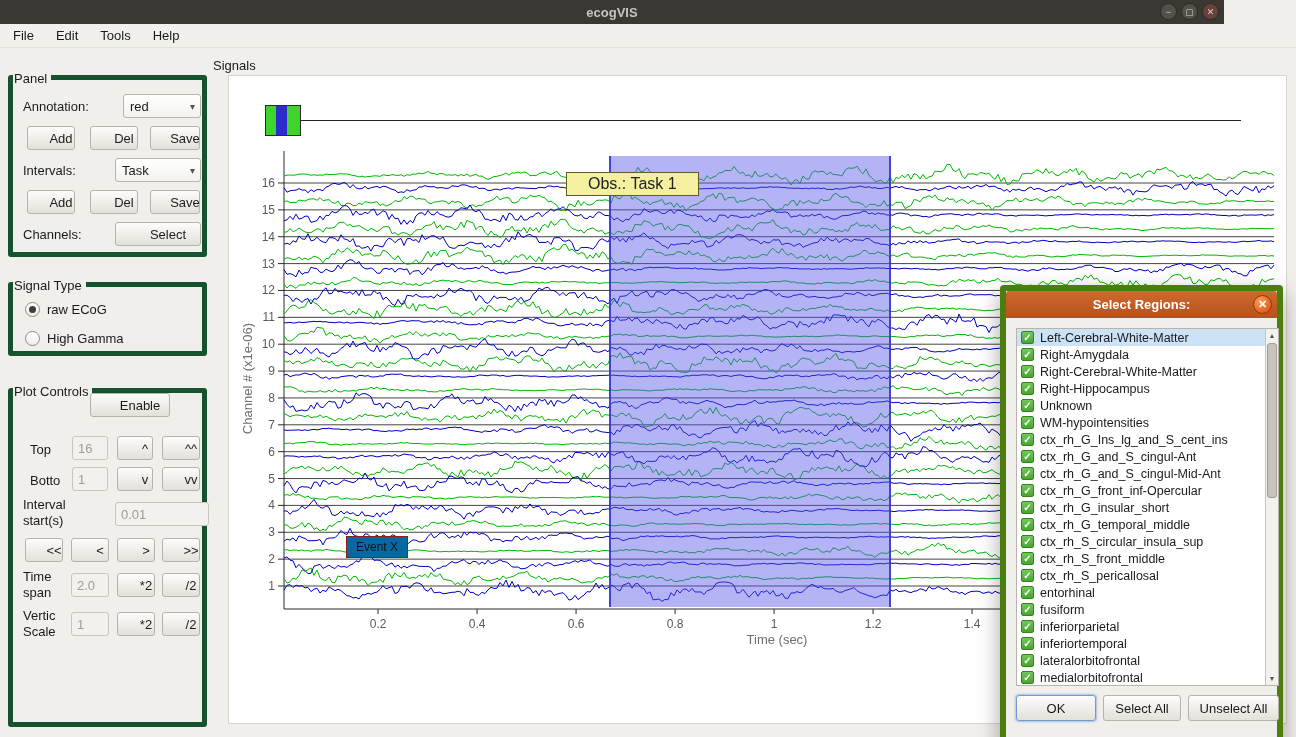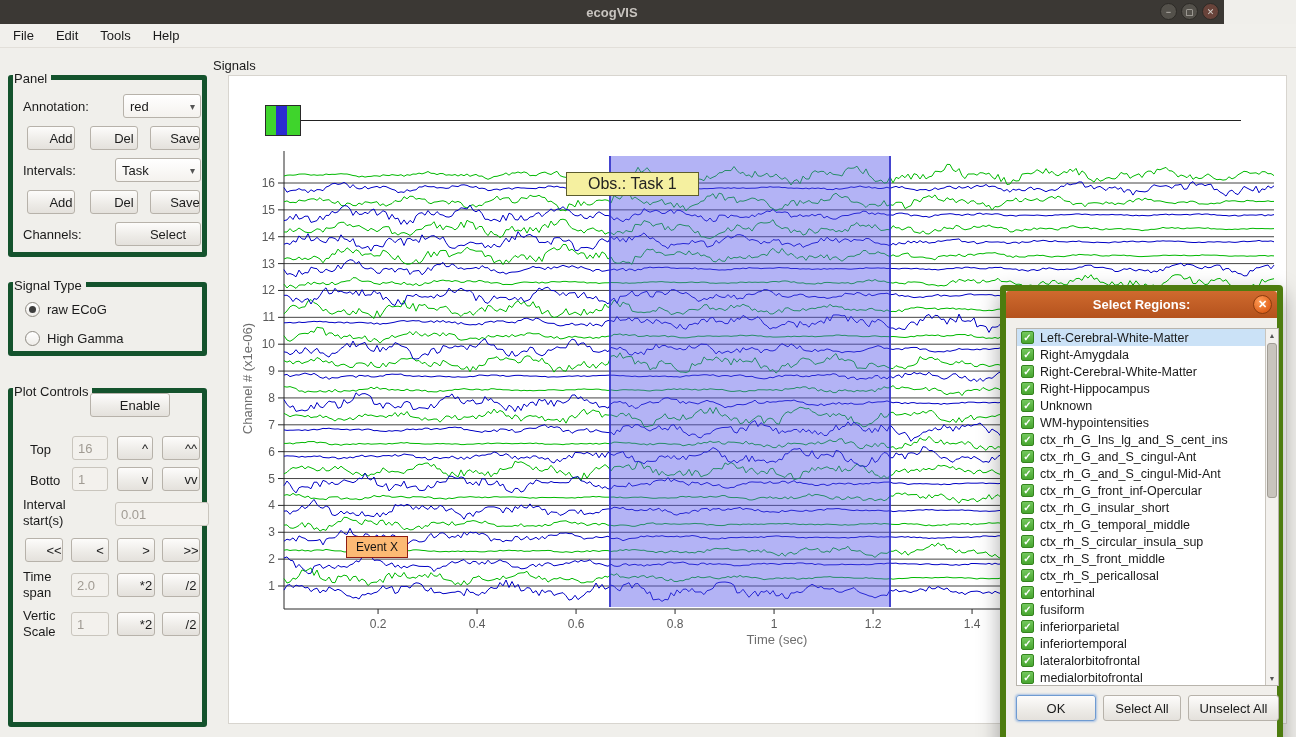--- a/index.html
+++ b/index.html
@@ -247,21 +247,21 @@
       <path d="M55,193.6L58,198.3L61,197.6L64,198.7L67,200.8L70,194.1L73,198.4L76,196.6L79,196.8L82,191.2L85,192.2L88,192.7L91,196.3L94,196.3L97,193.1L100,194.7L103,195.7L106,194.0L109,189.0L112,192.9L115,188.0L118,185.3L121,183.7L124,184.3L127,187.7L130,185.5L133,190.6L136,192.6L139,192.9L142,191.9L145,193.7L148,197.1L151,197.3L154,193.1L157,192.3L160,193.4L163,192.3L166,196.2L169,192.9L172,192.6L175,193.8L178,192.9L181,198.5L184,195.3L187,194.8L190,194.5L193,198.8L196,196.1L199,191.6L202,194.6L205,190.1L208,188.5L211,188.7L214,186.4L217,190.6L220,190.6L223,187.8L226,189.6L229,192.7L232,191.8L235,193.4L238,192.6L241,192.6L244,192.2L247,191.4L250,192.9L253,189.6L256,191.7L259,191.7L262,194.9L265,193.7L268,196.0L271,197.0L274,196.1L277,198.1L280,196.6L283,196.1L286,196.0L289,195.7L292,194.9L295,193.8L298,193.0L301,192.0L304,190.4L307,191.6L310,191.3L313,192.2L316,193.6L319,191.0L322,193.1L325,190.8L328,191.8L331,190.5L334,189.3L337,190.3L340,191.3L343,189.7L346,190.9L349,192.2L352,190.5L355,191.9L358,192.9L361,193.6L364,195.4L367,193.5L370,193.5L373,195.3L376,194.9L379,194.2L382,193.9L385,193.0L388,194.3L391,193.2L394,192.4L397,194.9L400,193.0L403,193.4L406,194.9L409,193.2L412,193.8L415,192.0L418,191.9L421,191.1L424,191.8L427,191.5L430,191.3L433,191.6L436,191.2L439,191.2L442,192.1L445,192.1L448,192.5L451,192.2L454,192.2L457,192.2L460,192.2L463,192.8L466,191.8L469,193.1L472,192.6L475,193.1L478,193.2L481,193.0L484,193.5L487,193.7L490,194.1L493,193.9L496,194.0L499,193.6L502,193.8L505,192.7L508,192.6L511,192.8L514,192.1L517,192.7L520,191.6L523,192.0L526,192.1L529,192.1L532,192.7L535,192.3L538,192.2L541,192.1L544,192.3L547,191.9L550,191.5L553,191.8L556,191.9L559,191.8L562,192.6L565,192.5L568,192.5L571,193.1L574,192.8L577,193.0L580,192.8L583,193.4L586,193.1L589,192.9L592,193.4L595,192.6L598,193.2L601,192.7L604,193.0L607,192.6L610,192.8L613,192.7L616,192.8L619,193.1L622,193.2L625,192.9L628,192.7L631,192.3L634,192.6L637,191.7L640,192.1L643,192.2L646,192.1L649,191.9L652,192.2L655,192.0L658,192.6L661,192.4L664,192.5L667,192.6L670,193.0L673,192.4L676,192.3L679,192.4L682,192.9L685,192.5L688,192.3L691,193.1L694,192.9L697,193.5L700,193.0L703,193.7L706,193.4L709,194.0L712,193.5L715,193.2L718,192.6L721,192.6L724,192.6L727,191.7L730,191.8L733,192.4L736,191.2L739,191.2L742,191.9L745,191.6L748,192.2L751,192.8L754,192.8L757,192.9L760,191.7L763,191.9L766,191.4L769,191.5L772,191.3L775,192.6L778,192.8L781,192.8L784,193.2L787,193.0L790,194.5L793,193.7L796,194.4L799,195.2L802,193.9L805,193.6L808,194.6L811,193.9L814,192.1L817,193.0L820,191.8L823,192.4L826,193.2L829,193.8L832,193.4L835,193.6L838,193.0L841,193.4L844,193.1L847,192.5L850,191.1L853,191.1L856,189.5L859,189.2L862,189.2L865,191.3L868,191.6L871,191.4L874,191.3L877,192.2L880,192.7L883,193.2L886,195.5L889,195.5L892,194.4L895,192.8L898,193.4L901,192.2L904,193.9L907,195.0L910,193.4L913,194.0L916,194.9L919,193.9L922,196.8L925,194.9L928,195.9L931,193.3L934,194.8L937,191.0L940,191.3L943,189.7L946,188.9L949,188.1L952,187.2L955,190.0L958,188.2L961,188.5L964,189.2L967,190.9L970,192.1L973,192.8L976,190.4L979,191.7L982,191.4L985,189.8L988,189.0L991,189.3L994,194.3L997,192.5L1000,192.6L1003,196.1L1006,195.2L1009,197.4L1012,197.9L1015,199.9L1018,199.7L1021,194.5L1024,195.0L1027,191.8L1030,191.7L1033,190.7L1036,189.7L1039,189.0L1042,192.8L1045,189.1" fill="none" stroke="#0000c4" stroke-width="1"></path>
       <path d="M55,156.0L58,156.0L61,152.6L64,155.7L67,154.4L70,152.0L73,154.0L76,156.0L79,156.6L82,156.6L85,154.7L88,152.8L91,153.4L94,156.2L97,151.8L100,152.3L103,152.0L106,151.1L109,147.2L112,146.3L115,146.3L118,149.6L121,148.5L124,150.8L127,150.1L130,149.5L133,151.4L136,153.0L139,154.9L142,152.4L145,153.8L148,155.7L151,153.8L154,151.2L157,150.6L160,150.8L163,157.7L166,156.6L169,159.1L172,157.0L175,156.6L178,157.7L181,159.4L184,157.3L187,154.0L190,153.5L193,153.2L196,150.0L199,149.2L202,148.9L205,145.7L208,152.2L211,148.8L214,153.9L217,150.1L220,150.8L223,151.7L226,153.9L229,151.6L232,146.0L235,151.5L238,144.3L241,146.0L244,146.7L247,153.6L250,150.5L253,150.5L256,156.2L259,159.6L262,155.0L265,158.4L268,159.0L271,161.6L274,159.6L277,153.7L280,153.7L283,150.2L286,155.2L289,154.0L292,155.1L295,151.6L298,157.1L301,151.3L304,155.0L307,151.9L310,156.5L313,150.5L316,148.3L319,151.7L322,145.0L325,149.3L328,147.7L331,143.7L334,143.2L337,144.1L340,149.2L343,152.5L346,153.5L349,155.0L352,154.0L355,157.1L358,153.8L361,152.8L364,151.9L367,154.2L370,155.3L373,154.2L376,158.2L379,156.7L382,156.8L385,158.8L388,155.6L391,155.7L394,157.4L397,154.5L400,155.5L403,155.7L406,148.4L409,148.5L412,149.2L415,144.6L418,145.6L421,146.6L424,150.3L427,148.5L430,148.0L433,147.3L436,153.9L439,150.4L442,154.4L445,153.5L448,149.3L451,148.3L454,149.2L457,149.8L460,149.9L463,153.7L466,157.0L469,155.2L472,160.8L475,160.9L478,162.0L481,162.5L484,161.4L487,159.6L490,157.6L493,156.6L496,155.6L499,151.6L502,155.2L505,153.3L508,148.8L511,149.9L514,152.5L517,153.1L520,151.7L523,155.1L526,150.3L529,147.5L532,146.5L535,147.0L538,146.9L541,146.3L544,143.7L547,149.0L550,150.6L553,152.7L556,151.6L559,152.1L562,156.9L565,153.8L568,155.6L571,155.1L574,159.1L577,158.0L580,152.7L583,154.5L586,157.3L589,156.1L592,152.2L595,152.7L598,152.8L601,154.1L604,153.5L607,155.8L610,154.5L613,155.9L616,153.4L619,155.3L622,149.6L625,149.0L628,146.5L631,150.1L634,149.2L637,150.4L640,148.8L643,152.1L646,148.5L649,152.0L652,154.5L655,154.2L658,153.5L661,153.8L664,149.7L667,151.9L670,151.7L673,154.0L676,152.7L679,151.0L682,151.5L685,155.9L688,156.5L691,157.3L694,154.9L697,157.7L700,158.0L703,155.8L706,153.4L709,155.0L712,154.7L715,151.1L718,152.4L721,152.1L724,153.0L727,149.3L730,150.2L733,152.6L736,153.8L739,153.2L742,152.5L745,150.2L748,151.3L751,151.2L754,149.6L757,150.5L760,149.0L763,150.7L766,151.3L769,151.8L772,151.2L775,152.5L778,152.9L781,155.9L784,155.8L787,153.8L790,154.1L793,155.1L796,153.1L799,153.9L802,154.0L805,151.9L808,153.4L811,152.0L814,152.4L817,152.9L820,152.3L823,152.5L826,153.5L829,154.1L832,152.0L835,151.7L838,151.9L841,150.3L844,149.7L847,150.8L850,151.6L853,151.8L856,151.4L859,151.3L862,152.9L865,152.1L868,152.5L871,153.6L874,153.9L877,152.7L880,153.4L883,153.2L886,152.8L889,152.6L892,152.6L895,153.5L898,152.8L901,152.9L904,153.4L907,153.5L910,153.8L913,154.7L916,154.1L919,154.0L922,153.3L925,153.4L928,153.0L931,152.4L934,151.4L937,152.1L940,152.1L943,151.5L946,152.3L949,151.7L952,152.6L955,152.8L958,152.0L961,152.3L964,152.1L967,151.9L970,151.7L973,152.1L976,152.4L979,151.8L982,152.9L985,152.7L988,153.1L991,153.0L994,153.2L997,153.6L1000,153.3L1003,153.5L1006,153.1L1009,153.4L1012,152.9L1015,152.8L1018,153.2L1021,152.5L1024,152.3L1027,152.6L1030,152.6L1033,152.5L1036,152.7L1039,152.7L1042,152.8L1045,152.6" fill="none" stroke="#00b800" stroke-width="1"></path>
       <path d="M55,168.2L58,167.2L61,168.5L64,164.7L67,166.1L70,159.9L73,162.9L76,163.3L79,157.7L82,164.8L85,164.1L88,161.4L91,164.3L94,165.9L97,166.7L100,161.8L103,161.6L106,162.5L109,165.2L112,158.8L115,162.8L118,163.6L121,165.9L124,162.6L127,170.2L130,170.0L133,172.3L136,171.6L139,170.3L142,175.1L145,169.6L148,169.3L151,170.5L154,170.9L157,165.1L160,162.1L163,163.5L166,166.7L169,163.8L172,162.4L175,169.5L178,162.8L181,162.4L184,164.5L187,163.7L190,166.5L193,158.8L196,163.4L199,161.9L202,160.0L205,159.7L208,161.6L211,163.3L214,160.9L217,166.6L220,170.9L223,172.1L226,172.3L229,169.8L232,169.2L235,169.6L238,167.8L241,166.1L244,166.5L247,167.7L250,167.7L253,167.1L256,171.8L259,169.4L262,171.8L265,168.1L268,170.4L271,170.9L274,166.4L277,162.1L280,166.0L283,160.5L286,163.8L289,155.6L292,160.2L295,161.4L298,159.2L301,158.4L304,160.4L307,160.9L310,166.5L313,166.4L316,166.6L319,165.4L322,168.5L325,162.0L328,161.6L331,161.8L334,165.0L337,165.2L340,163.9L343,166.6L346,174.3L349,174.5L352,171.6L355,171.6L358,171.4L361,172.1L364,173.2L367,169.6L370,164.5L373,162.7L376,164.5L379,166.0L382,160.7L385,163.5L388,161.1L391,165.4L394,162.4L397,166.2L400,160.9L403,164.2L406,160.4L409,160.5L412,159.3L415,156.9L418,160.0L421,162.9L424,161.7L427,164.9L430,166.1L433,169.4L436,170.2L439,172.6L442,168.1L445,169.1L448,168.1L451,168.0L454,167.5L457,167.7L460,168.0L463,164.3L466,166.6L469,165.6L472,164.8L475,165.3L478,171.1L481,170.4L484,169.3L487,164.4L490,167.2L493,164.5L496,162.1L499,159.9L502,162.2L505,160.8L508,158.8L511,158.7L514,159.5L517,161.4L520,164.4L523,163.5L526,164.2L529,165.2L532,168.0L535,165.4L538,166.8L541,166.7L544,163.7L547,164.1L550,163.7L553,168.8L556,167.7L559,167.2L562,168.3L565,170.3L568,168.5L571,167.6L574,171.4L577,169.8L580,168.9L583,167.4L586,166.8L589,166.2L592,162.2L595,165.0L598,161.2L601,163.9L604,164.9L607,162.3L610,166.6L613,164.4L616,162.8L619,163.6L622,165.7L625,163.4L628,164.0L631,164.0L634,164.6L637,162.4L640,162.7L643,164.9L646,166.9L649,167.0L652,168.3L655,168.2L658,168.7L661,169.8L664,167.4L667,169.0L670,166.6L673,167.6L676,167.8L679,164.9L682,166.9L685,165.2L688,166.9L691,164.6L694,166.5L697,165.5L700,167.2L703,166.6L706,166.5L709,164.8L712,165.4L715,164.8L718,164.1L721,164.1L724,163.5L727,163.3L730,162.9L733,165.7L736,165.5L739,166.5L742,166.0L745,165.5L748,167.8L751,167.1L754,166.6L757,165.4L760,166.0L763,166.1L766,166.0L769,165.9L772,166.3L775,166.0L778,167.5L781,167.3L784,166.3L787,166.2L790,167.4L793,165.7L796,166.3L799,166.3L802,165.8L805,164.4L808,165.3L811,164.9L814,164.3L817,164.7L820,165.5L823,165.6L826,164.6L829,165.6L832,165.7L835,165.8L838,166.1L841,165.6L844,165.3L847,165.6L850,164.9L853,165.9L856,166.0L859,166.1L862,166.4L865,166.7L868,166.1L871,166.4L874,166.5L877,166.6L880,166.9L883,166.2L886,165.8L889,166.3L892,166.1L895,165.3L898,165.9L901,165.3L904,165.1L907,165.8L910,165.9L913,165.3L916,165.5L919,166.0L922,165.9L925,165.6L928,165.0L931,165.2L934,164.8L937,165.1L940,165.0L943,165.1L946,165.4L949,165.1L952,165.4L955,165.6L958,166.1L961,166.3L964,166.5L967,166.5L970,166.1L973,166.5L976,166.4L979,165.8L982,165.9L985,166.1L988,165.7L991,165.8L994,166.2L997,166.2L1000,165.8L1003,166.2L1006,166.4L1009,166.1L1012,165.5L1015,165.2L1018,165.7L1021,165.5L1024,165.2L1027,165.0L1030,164.4L1033,165.3L1036,165.2L1039,165.3L1042,164.9L1045,165.8" fill="none" stroke="#0000c4" stroke-width="1"></path>
       <path d="M55,125.8L58,124.9L61,126.6L64,126.3L67,126.7L70,124.0L73,124.7L76,125.0L79,123.6L82,122.9L85,122.8L88,124.3L91,121.7L94,124.7L97,124.0L100,123.7L103,126.4L106,127.4L109,125.2L112,129.3L115,130.0L118,127.0L121,127.5L124,129.5L127,129.7L130,127.1L133,128.5L136,125.8L139,126.2L142,127.0L145,126.3L148,125.7L151,129.6L154,127.8L157,130.2L160,128.7L163,127.5L166,124.5L169,125.5L172,125.1L175,120.7L178,122.8L181,120.2L184,120.4L187,123.2L190,122.4L193,123.1L196,123.1L199,126.6L202,127.7L205,126.1L208,125.8L211,125.2L214,124.8L217,125.7L220,128.2L223,124.9L226,126.4L229,125.4L232,126.7L235,130.8L238,131.9L241,129.7L244,128.7L247,131.1L250,129.2L253,129.6L256,126.3L259,125.7L262,124.6L265,123.1L268,120.1L271,123.9L274,122.2L277,121.8L280,121.8L283,126.4L286,127.0L289,125.8L292,121.7L295,122.0L298,122.7L301,119.2L304,120.4L307,120.4L310,119.3L313,121.2L316,121.6L319,125.8L322,125.1L325,127.3L328,129.3L331,134.6L334,133.9L337,134.9L340,127.9L343,128.7L346,130.9L349,124.3L352,129.7L355,125.7L358,128.7L361,129.0L364,127.8L367,124.7L370,124.1L373,124.4L376,123.8L379,124.4L382,127.1L385,119.6L388,121.6L391,123.1L394,119.1L397,119.3L400,116.4L403,123.3L406,121.0L409,123.2L412,125.2L415,127.5L418,125.6L421,129.0L424,126.5L427,126.0L430,125.0L433,123.4L436,128.6L439,127.4L442,126.7L445,131.4L448,127.1L451,131.6L454,129.6L457,135.0L460,131.5L463,129.8L466,128.7L469,127.9L472,125.4L475,124.7L478,120.2L481,120.0L484,117.7L487,122.6L490,117.2L493,118.0L496,124.4L499,121.7L502,121.5L505,121.0L508,126.9L511,124.9L514,125.2L517,124.4L520,123.2L523,122.0L526,122.5L529,124.6L532,123.6L535,123.9L538,126.7L541,131.1L544,132.6L547,134.7L550,133.1L553,132.9L556,128.4L559,129.5L562,125.0L565,124.4L568,129.8L571,124.4L574,127.4L577,126.0L580,124.5L583,126.8L586,127.1L589,127.6L592,123.0L595,124.8L598,124.3L601,123.9L604,118.9L607,117.2L610,119.9L613,121.7L616,120.5L619,121.2L622,125.7L625,126.3L628,126.1L631,127.1L634,128.6L637,131.5L640,128.5L643,128.3L646,128.4L649,130.2L652,129.1L655,124.6L658,130.0L661,128.7L664,129.3L667,126.4L670,126.2L673,126.5L676,132.6L679,130.9L682,129.6L685,123.6L688,124.1L691,125.9L694,121.8L697,121.1L700,119.7L703,121.7L706,118.9L709,123.4L712,124.2L715,125.3L718,121.7L721,123.7L724,122.8L727,126.7L730,124.6L733,123.5L736,125.0L739,127.6L742,125.0L745,124.8L748,127.8L751,127.9L754,126.7L757,130.5L760,129.3L763,134.1L766,130.5L769,130.9L772,129.6L775,127.1L778,124.5L781,124.8L784,124.5L787,121.9L790,125.6L793,125.5L796,122.3L799,123.8L802,124.6L805,123.9L808,122.6L811,124.8L814,125.2L817,123.3L820,121.4L823,120.5L826,122.5L829,120.1L832,121.6L835,124.6L838,125.3L841,125.6L844,128.8L847,127.6L850,127.4L853,127.4L856,130.8L859,127.3L862,127.0L865,126.7L868,126.8L871,127.2L874,128.2L877,125.8L880,127.4L883,126.7L886,128.7L889,127.1L892,127.7L895,128.2L898,125.6L901,124.1L904,126.1L907,123.3L910,122.5L913,124.4L916,122.1L919,123.6L922,123.4L925,125.2L928,124.9L931,124.9L934,125.6L937,126.4L940,126.8L943,127.0L946,127.7L949,126.3L952,126.0L955,125.9L958,126.7L961,125.2L964,125.2L967,126.2L970,128.0L973,127.9L976,128.1L979,128.2L982,127.2L985,127.8L988,127.0L991,127.3L994,126.0L997,124.7L1000,125.2L1003,124.8L1006,124.8L1009,125.4L1012,125.7L1015,125.7L1018,124.3L1021,124.8L1024,124.8L1027,125.7L1030,125.4L1033,125.5L1036,125.4L1039,124.8L1042,125.5L1045,125.4" fill="none" stroke="#00b800" stroke-width="1"></path>
       <path d="M55,144.6L58,143.9L61,140.2L64,143.5L67,138.1L70,143.1L73,142.2L76,140.2L79,140.2L82,146.4L85,145.6L88,144.6L91,140.0L94,143.8L97,139.4L100,139.4L103,135.3L106,136.9L109,135.8L112,132.0L115,129.6L118,129.9L121,132.8L124,139.4L127,135.0L130,138.4L133,138.3L136,136.3L139,137.7L142,134.3L145,133.0L148,139.3L151,137.4L154,134.7L157,136.2L160,143.4L163,138.3L166,142.8L169,142.2L172,148.4L175,143.9L178,148.3L181,144.4L184,146.9L187,139.9L190,137.3L193,136.7L196,139.2L199,134.5L202,138.3L205,139.0L208,135.6L211,138.5L214,139.1L217,140.8L220,141.1L223,139.9L226,135.3L229,134.3L232,131.8L235,132.3L238,133.0L241,129.0L244,134.1L247,135.8L250,133.9L253,137.6L256,143.3L259,143.3L262,144.9L265,143.2L268,144.2L271,145.8L274,139.1L277,144.5L280,137.2L283,138.5L286,143.6L289,144.0L292,139.5L295,144.2L298,143.8L301,141.0L304,140.5L307,137.6L310,136.6L313,140.7L316,137.7L319,135.7L322,132.9L325,135.3L328,133.1L331,133.0L334,130.7L337,133.5L340,134.1L343,137.4L346,139.5L349,139.9L352,138.4L355,142.0L358,142.7L361,140.0L364,141.9L367,137.9L370,135.8L373,137.6L376,139.5L379,139.5L382,140.4L385,144.0L388,141.8L391,144.1L394,145.7L397,143.1L400,143.9L403,139.7L406,137.9L409,138.9L412,137.8L415,132.6L418,134.8L421,136.2L424,135.1L427,134.2L430,135.4L433,137.5L436,137.4L439,135.3L442,133.7L445,137.6L448,134.2L451,134.4L454,135.9L457,138.2L460,138.7L463,139.9L466,138.8L469,140.9L472,139.8L475,143.7L478,145.2L481,142.0L484,145.6L487,145.0L490,139.2L493,139.1L496,139.4L499,142.0L502,139.1L505,139.9L508,140.0L511,141.4L514,141.4L517,140.9L520,141.5L523,138.9L526,140.7L529,137.6L532,138.3L535,136.9L538,135.0L541,135.6L544,133.3L547,136.3L550,136.1L553,136.4L556,135.9L559,136.7L562,141.2L565,140.2L568,140.3L571,138.6L574,140.5L577,139.7L580,140.1L583,138.4L586,139.9L589,138.4L592,138.3L595,142.0L598,140.3L601,142.1L604,143.1L607,143.1L610,141.3L613,139.8L616,139.5L619,139.5L622,138.5L625,137.6L628,137.2L631,137.0L634,135.1L637,135.4L640,138.0L643,136.9L646,138.6L649,136.9L652,137.9L655,137.8L658,139.1L661,138.9L664,139.2L667,137.7L670,137.1L673,137.1L676,137.8L679,138.0L682,140.0L685,139.1L688,139.3L691,139.9L694,140.7L697,140.4L700,141.3L703,140.4L706,138.9L709,139.4L712,138.4L715,138.2L718,138.0L721,137.7L724,138.0L727,138.7L730,138.6L733,139.5L736,138.6L739,138.0L742,139.0L745,139.0L748,137.6L751,137.1L754,138.4L757,137.7L760,138.0L763,138.4L766,137.8L769,137.8L772,138.5L775,139.6L778,139.8L781,139.3L784,139.5L787,140.2L790,139.3L793,139.2L796,139.1L799,139.2L802,139.3L805,139.4L808,139.0L811,139.3L814,139.6L817,139.9L820,139.5L823,139.6L826,138.9L829,139.0L832,138.6L835,138.9L838,138.7L841,138.6L844,138.3L847,137.9L850,137.9L853,138.5L856,138.1L859,138.4L862,139.0L865,138.9L868,138.5L871,138.9L874,138.7L877,138.8L880,138.8L883,138.4L886,138.8L889,138.8L892,138.6L895,139.2L898,138.8L901,139.4L904,139.8L907,139.2L910,139.8L913,139.4L916,139.6L919,139.8L922,139.6L925,138.8L928,139.1L931,138.6L934,138.5L937,138.1L940,138.9L943,138.2L946,138.7L949,138.8L952,138.8L955,138.5L958,138.4L961,139.0L964,138.3L967,138.0L970,137.8L973,138.5L976,138.0L979,138.0L982,138.8L985,138.5L988,139.2L991,139.2L994,139.5L997,139.5L1000,140.0L1003,139.6L1006,139.2L1009,140.1L1012,139.8L1015,138.9L1018,139.2L1021,139.0L1024,139.0L1027,139.2L1030,138.8L1033,138.6L1036,139.9L1039,138.8L1042,139.3L1045,138.6" fill="none" stroke="#0000c4" stroke-width="1"></path>
       <path d="M55,100.0L58,99.2L61,99.0L64,99.2L67,98.9L70,98.1L73,98.0L76,98.0L79,98.5L82,99.2L85,98.8L88,99.3L91,99.0L94,99.2L97,98.0L100,98.6L103,98.3L106,98.4L109,98.0L112,97.7L115,98.0L118,98.0L121,98.7L124,99.5L127,99.9L130,101.0L133,100.1L136,101.1L139,100.5L142,100.4L145,99.8L148,99.9L151,100.4L154,98.8L157,99.3L160,99.6L163,98.6L166,99.1L169,99.5L172,98.7L175,100.3L178,98.7L181,99.3L184,98.0L187,98.2L190,97.1L193,97.9L196,96.9L199,95.5L202,97.3L205,97.4L208,98.6L211,97.5L214,97.6L217,99.2L220,98.8L223,99.3L226,98.5L229,100.0L232,98.5L235,99.7L238,98.0L241,100.3L244,99.2L247,98.4L250,100.2L253,100.0L256,102.0L259,103.3L262,102.1L265,100.5L268,100.3L271,99.4L274,98.6L277,96.9L280,99.2L283,96.9L286,97.1L289,96.0L292,97.1L295,95.9L298,96.9L301,99.7L304,99.4L307,99.7L310,97.7L313,96.6L316,96.1L319,97.6L322,98.5L325,96.7L328,95.3L331,99.6L334,100.8L337,101.4L340,103.1L343,102.4L346,104.2L349,102.3L352,105.1L355,102.0L358,102.4L361,103.5L364,99.6L367,100.9L370,98.1L373,96.4L376,100.2L379,98.0L382,100.7L385,99.7L388,101.4L391,99.8L394,100.7L397,99.7L400,96.3L403,98.2L406,97.0L409,91.3L412,96.3L415,94.7L418,91.7L421,95.4L424,99.5L427,99.6L430,96.8L433,101.4L436,103.5L439,103.8L442,104.6L445,102.4L448,101.6L451,98.6L454,103.8L457,102.2L460,99.9L463,101.2L466,101.3L469,102.9L472,103.3L475,104.7L478,99.7L481,102.7L484,101.2L487,99.9L490,96.8L493,96.6L496,94.5L499,94.5L502,94.6L505,90.5L508,94.5L511,97.5L514,96.2L517,99.8L520,98.9L523,101.4L526,95.2L529,99.9L532,100.3L535,99.0L538,97.2L541,100.9L544,100.4L547,98.0L550,101.1L553,103.3L556,101.6L559,104.4L562,109.0L565,104.8L568,103.6L571,107.6L574,100.1L577,103.0L580,103.0L583,96.7L586,94.7L589,96.3L592,95.3L595,95.5L598,98.8L601,96.1L604,98.3L607,98.7L610,99.1L613,100.0L616,94.5L619,91.9L622,92.3L625,92.0L628,90.2L631,94.7L634,97.8L637,92.9L640,99.4L643,101.8L646,105.4L649,105.1L652,104.0L655,107.1L658,106.6L661,100.9L664,106.8L667,101.4L670,102.5L673,99.2L676,101.7L679,98.1L682,103.2L685,97.7L688,98.7L691,103.0L694,98.4L697,102.9L700,100.9L703,100.1L706,95.3L709,95.4L712,95.9L715,94.0L718,88.4L721,88.5L724,94.0L727,95.7L730,92.6L733,99.7L736,102.6L739,98.0L742,98.0L745,97.9L748,99.2L751,96.7L754,96.9L757,98.2L760,97.1L763,100.9L766,103.2L769,98.4L772,105.6L775,101.4L778,108.5L781,108.0L784,103.7L787,105.0L790,104.7L793,98.1L796,97.6L799,97.3L802,97.9L805,96.4L808,93.7L811,95.4L814,97.4L817,92.6L820,97.3L823,95.3L826,98.5L829,99.8L832,97.9L835,95.6L838,96.8L841,93.1L844,95.5L847,92.4L850,99.1L853,94.9L856,97.2L859,102.4L862,103.8L865,106.1L868,102.1L871,105.2L874,104.2L877,102.2L880,101.5L883,102.7L886,102.9L889,100.4L892,96.4L895,98.0L898,97.6L901,102.3L904,100.3L907,99.0L910,97.8L913,101.5L916,97.0L919,95.1L922,95.2L925,98.1L928,93.2L931,93.8L934,92.5L937,91.4L940,94.7L943,95.0L946,97.3L949,101.0L952,99.0L955,100.0L958,101.7L961,98.7L964,103.3L967,101.1L970,102.6L973,102.2L976,99.8L979,97.9L982,100.0L985,102.4L988,103.7L991,103.3L994,104.1L997,103.7L1000,100.8L1003,102.9L1006,101.5L1009,98.8L1012,97.1L1015,95.3L1018,95.7L1021,97.3L1024,97.1L1027,96.8L1030,98.3L1033,95.7L1036,95.7L1039,97.7L1042,97.6L1045,99.6" fill="none" stroke="#00b800" stroke-width="1"></path>
       <path d="M55,111.6L58,116.2L61,114.8L64,114.3L67,114.2L70,112.6L73,114.1L76,113.9L79,116.7L82,113.8L85,115.5L88,113.6L91,113.7L94,114.7L97,111.1L100,110.0L103,107.8L106,107.3L109,108.4L112,107.9L115,106.4L118,108.2L121,111.9L124,108.6L127,111.8L130,112.9L133,112.5L136,110.3L139,112.9L142,111.7L145,111.0L148,110.4L151,111.9L154,110.2L157,110.6L160,112.0L163,113.3L166,114.1L169,116.6L172,115.9L175,116.4L178,113.7L181,115.2L184,114.2L187,113.8L190,110.9L193,111.0L196,109.6L199,110.6L202,110.8L205,110.6L208,112.0L211,111.6L214,111.8L217,112.4L220,112.1L223,109.8L226,110.2L229,110.6L232,109.0L235,108.8L238,109.4L241,110.8L244,111.3L247,110.4L250,112.5L253,112.2L256,112.7L259,114.6L262,114.4L265,113.4L268,113.1L271,114.1L274,112.9L277,112.4L280,111.9L283,113.3L286,111.9L289,111.5L292,112.0L295,112.0L298,112.3L301,112.4L304,112.5L307,112.7L310,111.3L313,111.6L316,111.8L319,110.0L322,110.1L325,111.0L328,110.2L331,111.4L334,111.3L337,112.1L340,111.4L343,112.3L346,111.6L349,111.9L352,111.7L355,111.7L358,112.5L361,112.0L364,112.0L367,112.5L370,112.4L373,112.8L376,112.2L379,113.1L382,112.6L385,113.4L388,113.4L391,112.5L394,112.8L397,112.5L400,112.0L403,112.2L406,112.2L409,111.4L412,111.2L415,111.2L418,111.5L421,111.8L424,111.7L427,111.5L430,111.9L433,111.7L436,112.0L439,112.0L442,111.6L445,111.3L448,111.6L451,111.5L454,111.8L457,111.5L460,111.6L463,111.8L466,111.9L469,112.7L472,112.9L475,112.6L478,112.7L481,112.5L484,112.5L487,112.1L490,111.9L493,111.9L496,112.4L499,111.8L502,112.4L505,111.7L508,112.3L511,112.3L514,111.8L517,112.4L520,112.3L523,112.2L526,112.2L529,111.9L532,111.2L535,111.2L538,111.4L541,110.7L544,111.2L547,111.1L550,111.0L553,111.6L556,111.5L559,112.1L562,112.0L565,112.3L568,112.1L571,112.4L574,112.7L577,112.1L580,112.9L583,112.0L586,112.5L589,112.0L592,112.6L595,112.1L598,113.5L601,113.4L604,113.7L607,112.4L610,113.2L613,112.9L616,112.3L619,111.9L622,110.9L625,111.4L628,110.8L631,110.0L634,110.9L637,111.4L640,110.7L643,112.1L646,111.6L649,112.5L652,112.5L655,112.1L658,111.2L661,112.3L664,111.2L667,110.4L670,111.6L673,110.5L676,112.2L679,112.6L682,113.1L685,113.5L688,114.6L691,113.6L694,113.7L697,113.5L700,114.8L703,113.8L706,111.8L709,113.5L712,112.5L715,112.0L718,110.5L721,110.2L724,111.9L727,112.8L730,110.4L733,112.1L736,111.6L739,110.3L742,112.6L745,110.8L748,109.4L751,110.5L754,110.2L757,108.5L760,110.8L763,110.2L766,110.4L769,112.3L772,112.8L775,115.1L778,113.5L781,116.2L784,113.2L787,114.2L790,113.1L793,114.6L796,114.7L799,112.3L802,111.0L805,113.8L808,112.4L811,112.8L814,114.2L817,115.7L820,114.3L823,113.7L826,114.5L829,112.9L832,110.1L835,110.5L838,107.4L841,108.9L844,108.0L847,107.7L850,105.9L853,106.1L856,111.2L859,110.7L862,109.2L865,113.0L868,111.1L871,110.4L874,112.4L877,114.6L880,111.4L883,112.0L886,110.8L889,113.3L892,111.6L895,116.4L898,113.7L901,114.0L904,119.1L907,114.5L910,115.4L913,115.6L916,115.9L919,114.9L922,111.1L925,108.8L928,109.8L931,110.4L934,110.1L937,109.6L940,110.6L943,112.4L946,109.1L949,109.0L952,108.2L955,113.3L958,112.9L961,107.5L964,105.6L967,109.5L970,108.1L973,107.9L976,109.7L979,108.6L982,108.2L985,113.7L988,113.3L991,116.0L994,117.6L997,120.1L1000,115.4L1003,114.1L1006,117.3L1009,118.6L1012,114.6L1015,110.4L1018,112.0L1021,113.6L1024,115.0L1027,110.2L1030,116.8L1033,112.9L1036,113.7L1039,109.9L1042,112.1L1045,109.8" fill="none" stroke="#0000c4" stroke-width="1"></path>
     </svg>
   <div class="selection" style="background: rgba(86, 86, 232, 0.45); border-left-color: rgba(48, 48, 200, 0.85); border-right-color: rgba(48, 48, 200, 0.85);"></div>
   <div class="obs-tip" style="background: rgb(245, 240, 160);">Obs.: Task 1</div>
-  <div class="event-tag" style="background: #fdba74;">Event X</div>
+  <div class="event-tag" style="background: #0369a1;">Event X</div>
   <div class="ylabel">Channel # (x1e-06)</div>
   <div class="xlabel">Time (sec)</div>
 </div>
 
 <div class="dialog">
   <div class="dlg-title">
     <span>Select Regions:</span>
     <span class="dlg-close">✕</span>
   </div>
   <div class="region-list">

